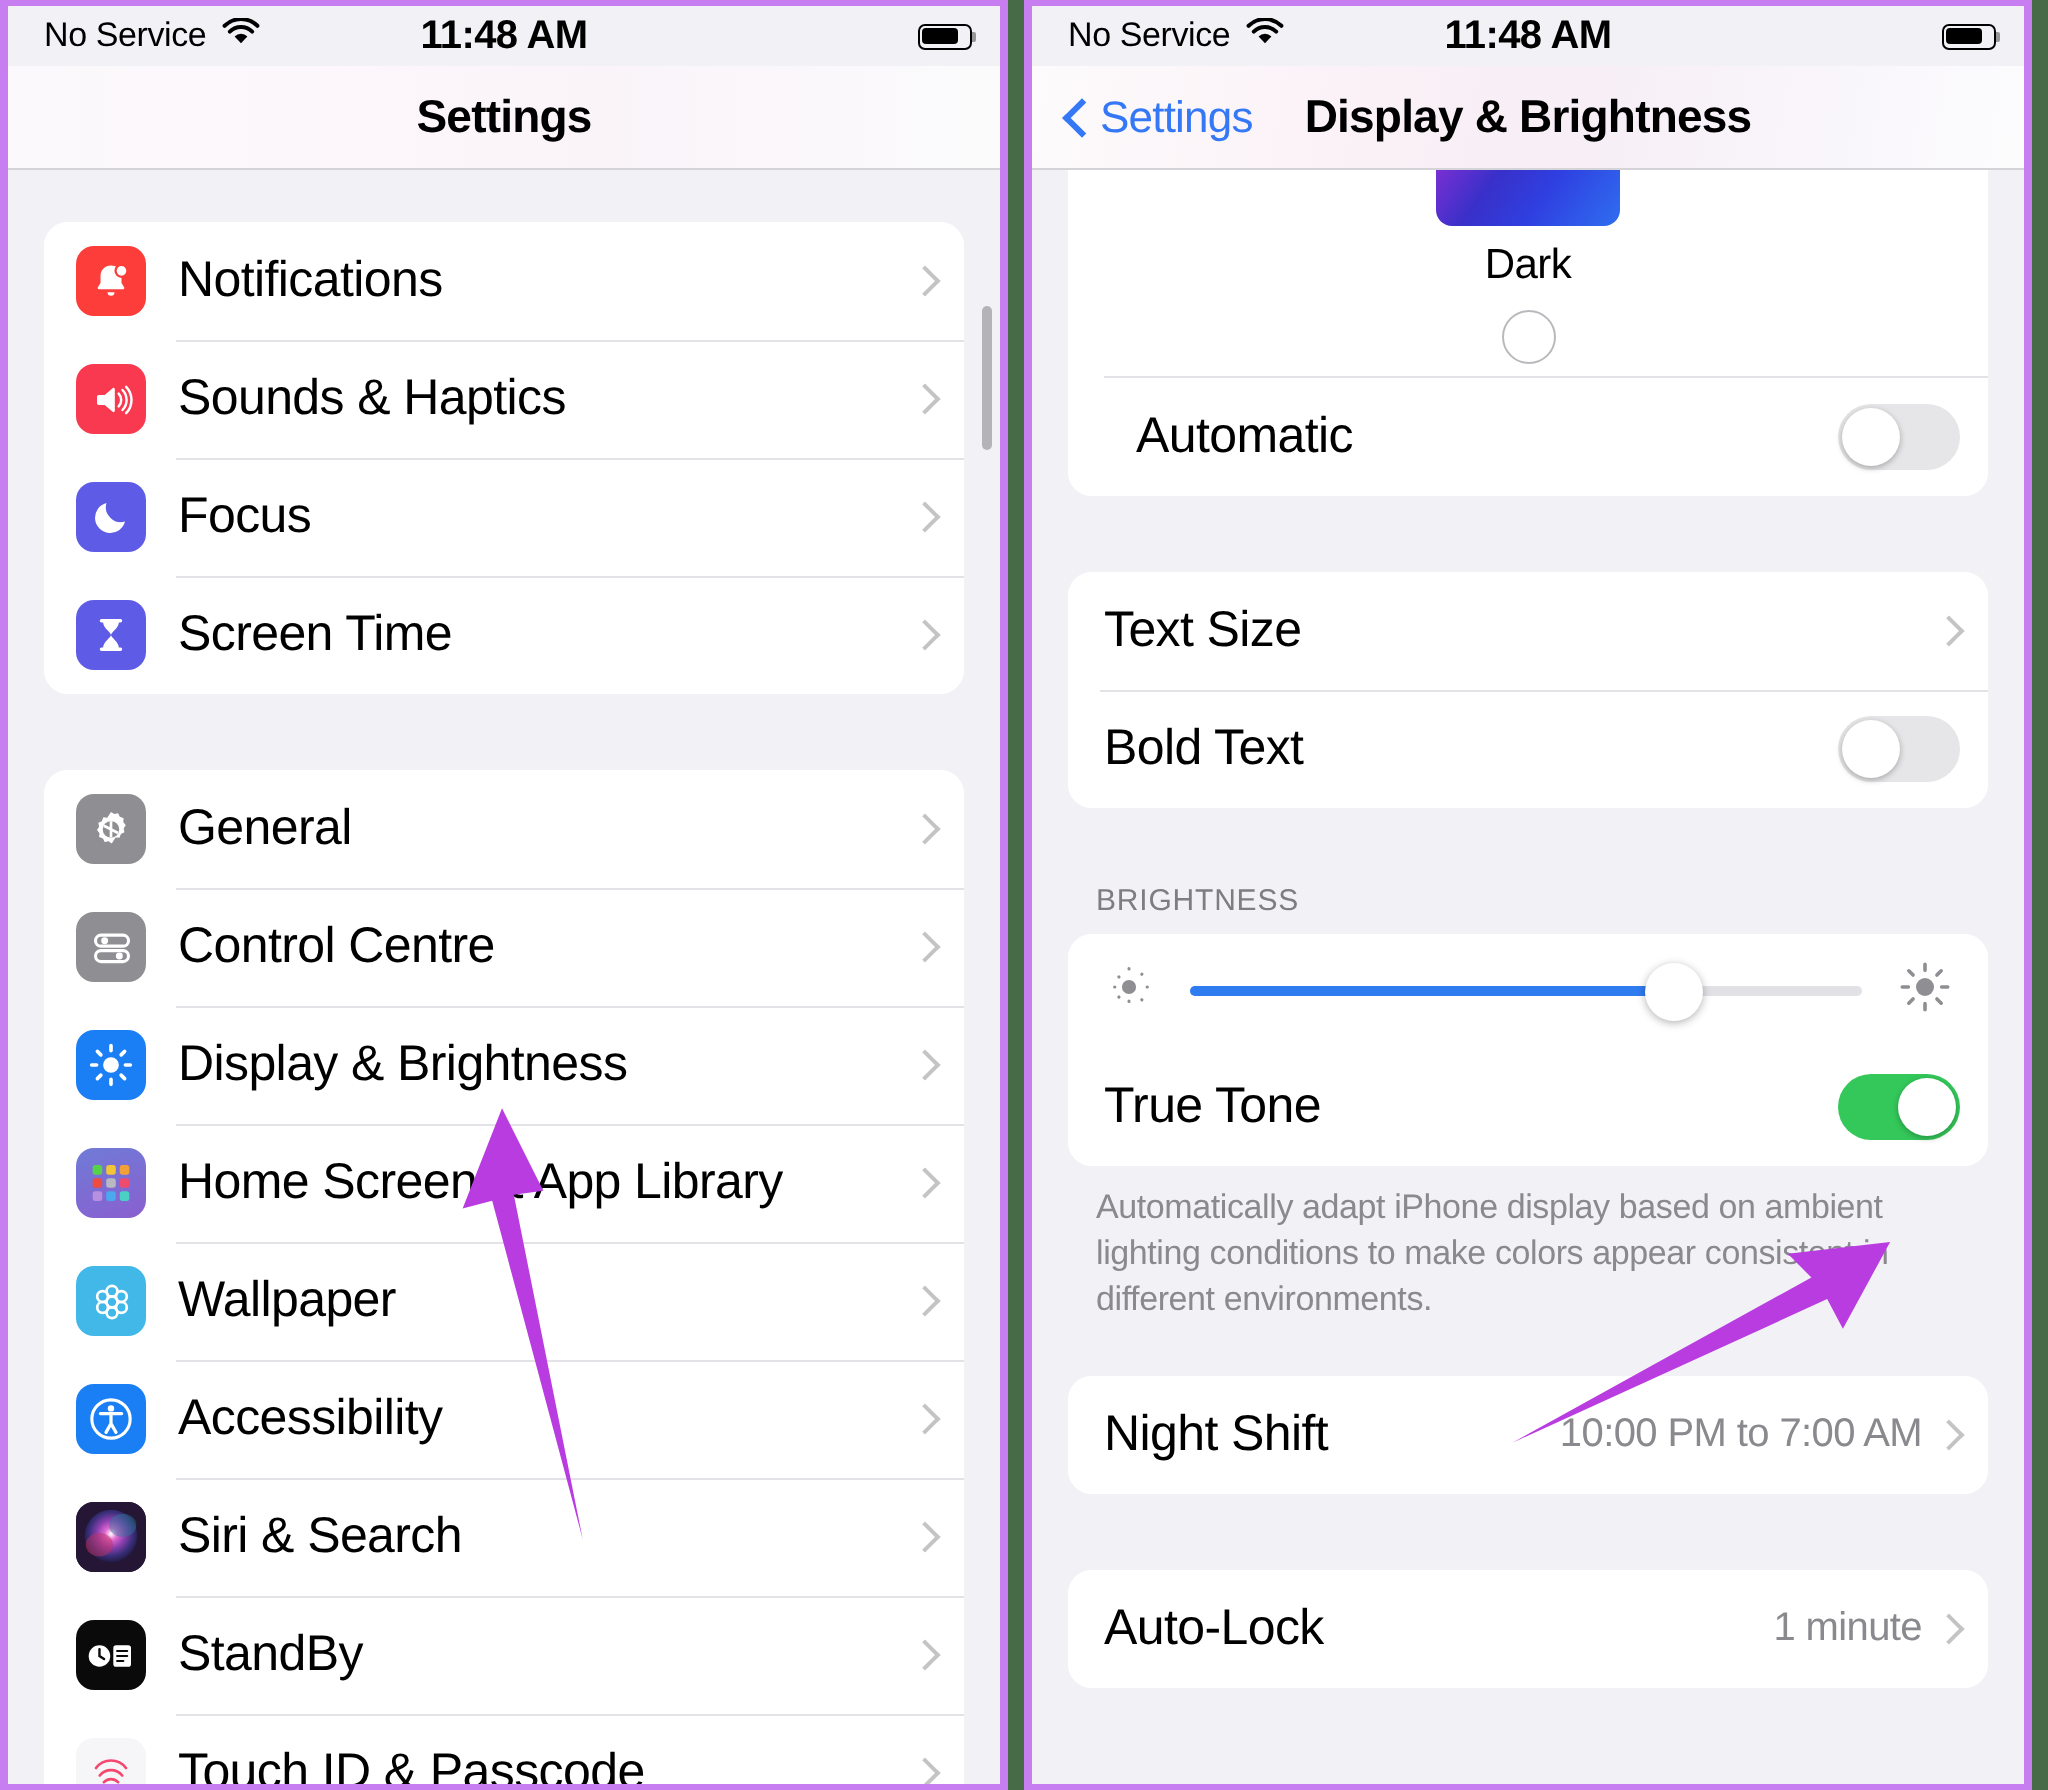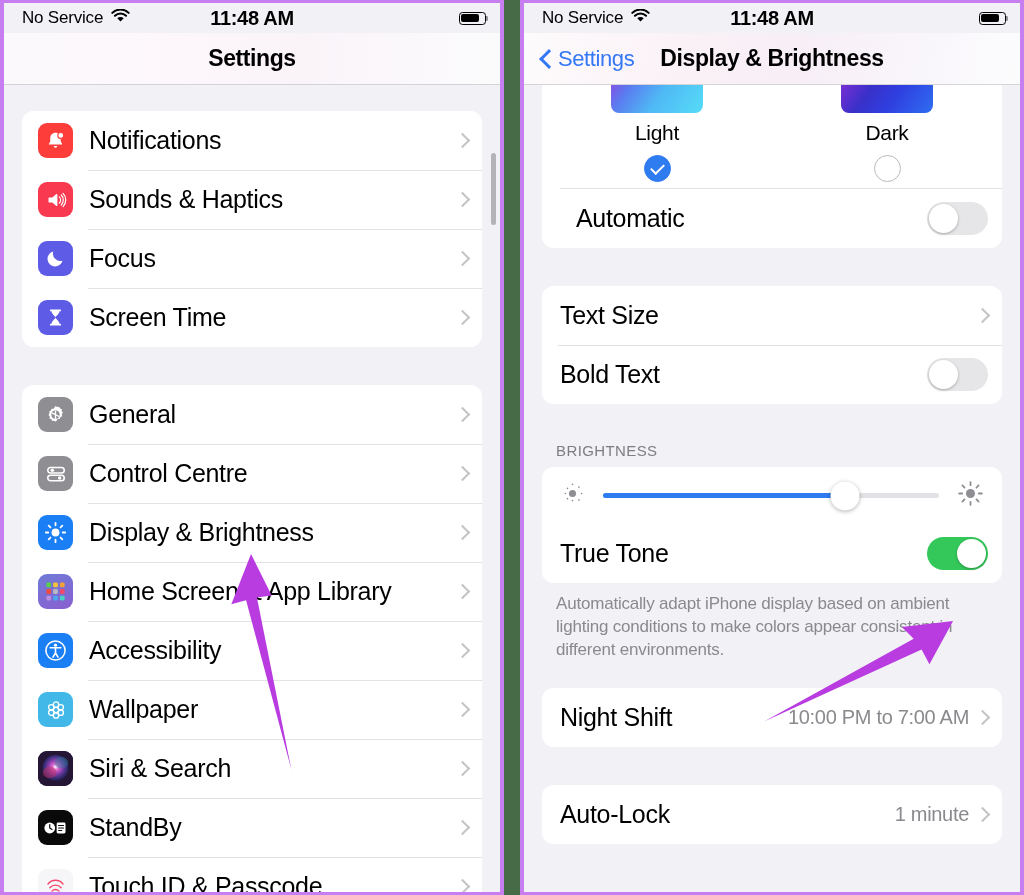--- a/index.html
+++ b/index.html
@@ -2,21 +2,21 @@
 <html><head>
 <meta charset="utf-8">
 <style>
   * { box-sizing: border-box; margin: 0; padding: 0; }
   html, body {
     width: 1024px; height: 895px;
     font-family: "Liberation Sans", sans-serif;
     background: #476b47;
     overflow: hidden;
   }
-  .stage { position: relative; width: 1024px; height: 895px; display: flex; background: #476b47; justify-content: space-between; }
+  .stage { position: relative; width: 1024px; height: 895px; display: flex; background: #476b47; }
 
   
   .pane {
     position: relative;
     width: 504px;
     height: 895px;
     background: #f2f1f6;
     overflow: hidden;
     border-left: 4px solid #c77ef0;
     border-right: 4px solid #c77ef0;
@@ -310,46 +310,46 @@
                 <rect x="9.7" y="16" width="4.6" height="4.6" rx="1.3" fill="#4aa8ef"></rect>
                 <rect x="16.2" y="16" width="4.6" height="4.6" rx="1.3" fill="#4ad1c4"></rect>
               </g>
             </svg>
           </span>
           <span class="row-label">Home Screen &amp; App Library</span>
           <span class="chev"></span>
         </div>
 
         <div class="row">
-          <span class="tile" style="background:#1a7ef5">
-            <svg width="25" height="25" viewBox="0 0 24 24">
-                <circle cx="12" cy="12" r="9.2" fill="none" stroke="#fff" stroke-width="1.5"></circle>
-                <circle cx="12" cy="6.9" r="1.55" fill="#fff"></circle>
-                <path d="M6.9 9.4h10.2M12 9.8v4.4M12 14.2l-2.4 4.2M12 14.2l2.4 4.2" stroke="#fff" stroke-width="1.55" stroke-linecap="round"></path>
-              </svg>
-          </span>
-          <span class="row-label">Accessibility</span>
-          <span class="chev"></span>
-        </div>
-
-        <div class="row">
           <span class="tile" style="background:#41b8e8">
             <svg width="24" height="24" viewBox="0 0 24 24">
                 <g fill="none" stroke="#fff" stroke-width="1.35">
                   <circle cx="12" cy="12" r="2.7"></circle>
                   <circle cx="12" cy="6.6" r="2.7"></circle>
                   <circle cx="12" cy="17.4" r="2.7"></circle>
                   <circle cx="7.3" cy="9.3" r="2.7"></circle>
                   <circle cx="16.7" cy="9.3" r="2.7"></circle>
                   <circle cx="7.3" cy="14.7" r="2.7"></circle>
                   <circle cx="16.7" cy="14.7" r="2.7"></circle>
                 </g>
               </svg>
           </span>
           <span class="row-label">Wallpaper</span>
+          <span class="chev"></span>
+        </div>
+
+        <div class="row">
+          <span class="tile" style="background:#1a7ef5">
+            <svg width="25" height="25" viewBox="0 0 24 24">
+                <circle cx="12" cy="12" r="9.2" fill="none" stroke="#fff" stroke-width="1.5"></circle>
+                <circle cx="12" cy="6.9" r="1.55" fill="#fff"></circle>
+                <path d="M6.9 9.4h10.2M12 9.8v4.4M12 14.2l-2.4 4.2M12 14.2l2.4 4.2" stroke="#fff" stroke-width="1.55" stroke-linecap="round"></path>
+              </svg>
+          </span>
+          <span class="row-label">Accessibility</span>
           <span class="chev"></span>
         </div>
 
         <div class="row">
           <span class="tile" style="background:radial-gradient(circle at 48% 44%, #ffffff 2%, #cf4ba0 22%, #6f2f9e 46%, #2b2a58 72%, #1a1030 100%)">
             <svg width="35" height="35" viewBox="0 0 36 36">
               <defs>
                 <radialGradient id="siriG" cx="50%" cy="46%" r="58%">
                   <stop offset="0%" stop-color="#ffffff"></stop>
                   <stop offset="20%" stop-color="#e06ad0"></stop>
@@ -434,25 +434,20 @@
         <span>Settings</span>
       </div>
       <div class="nav-title">Display &amp; Brightness</div>
     </div>
 
     <div class="body">
 
       <div class="group" style="margin-top:0; border-radius:0 0 12px 12px;">
         <div class="appearance">
           <div class="appear-col">
-            <div class="thumb light" style="margin-top:-16px;height:44px;"></div>
-            <div class="appear-label">Light</div>
-            <div class="radio on"></div>
-          </div>
-          <div class="appear-col">
             <div class="thumb dark" style="margin-top:-16px;height:44px;"></div>
             <div class="appear-label">Dark</div>
             <div class="radio"></div>
           </div>
         </div>
         <div class="appear-divider"></div>
         <div class="row plain" style="padding-left:34px;">
           <span class="row-label">Automatic</span>
           <span class="toggle">
               <span class="knob"></span>

